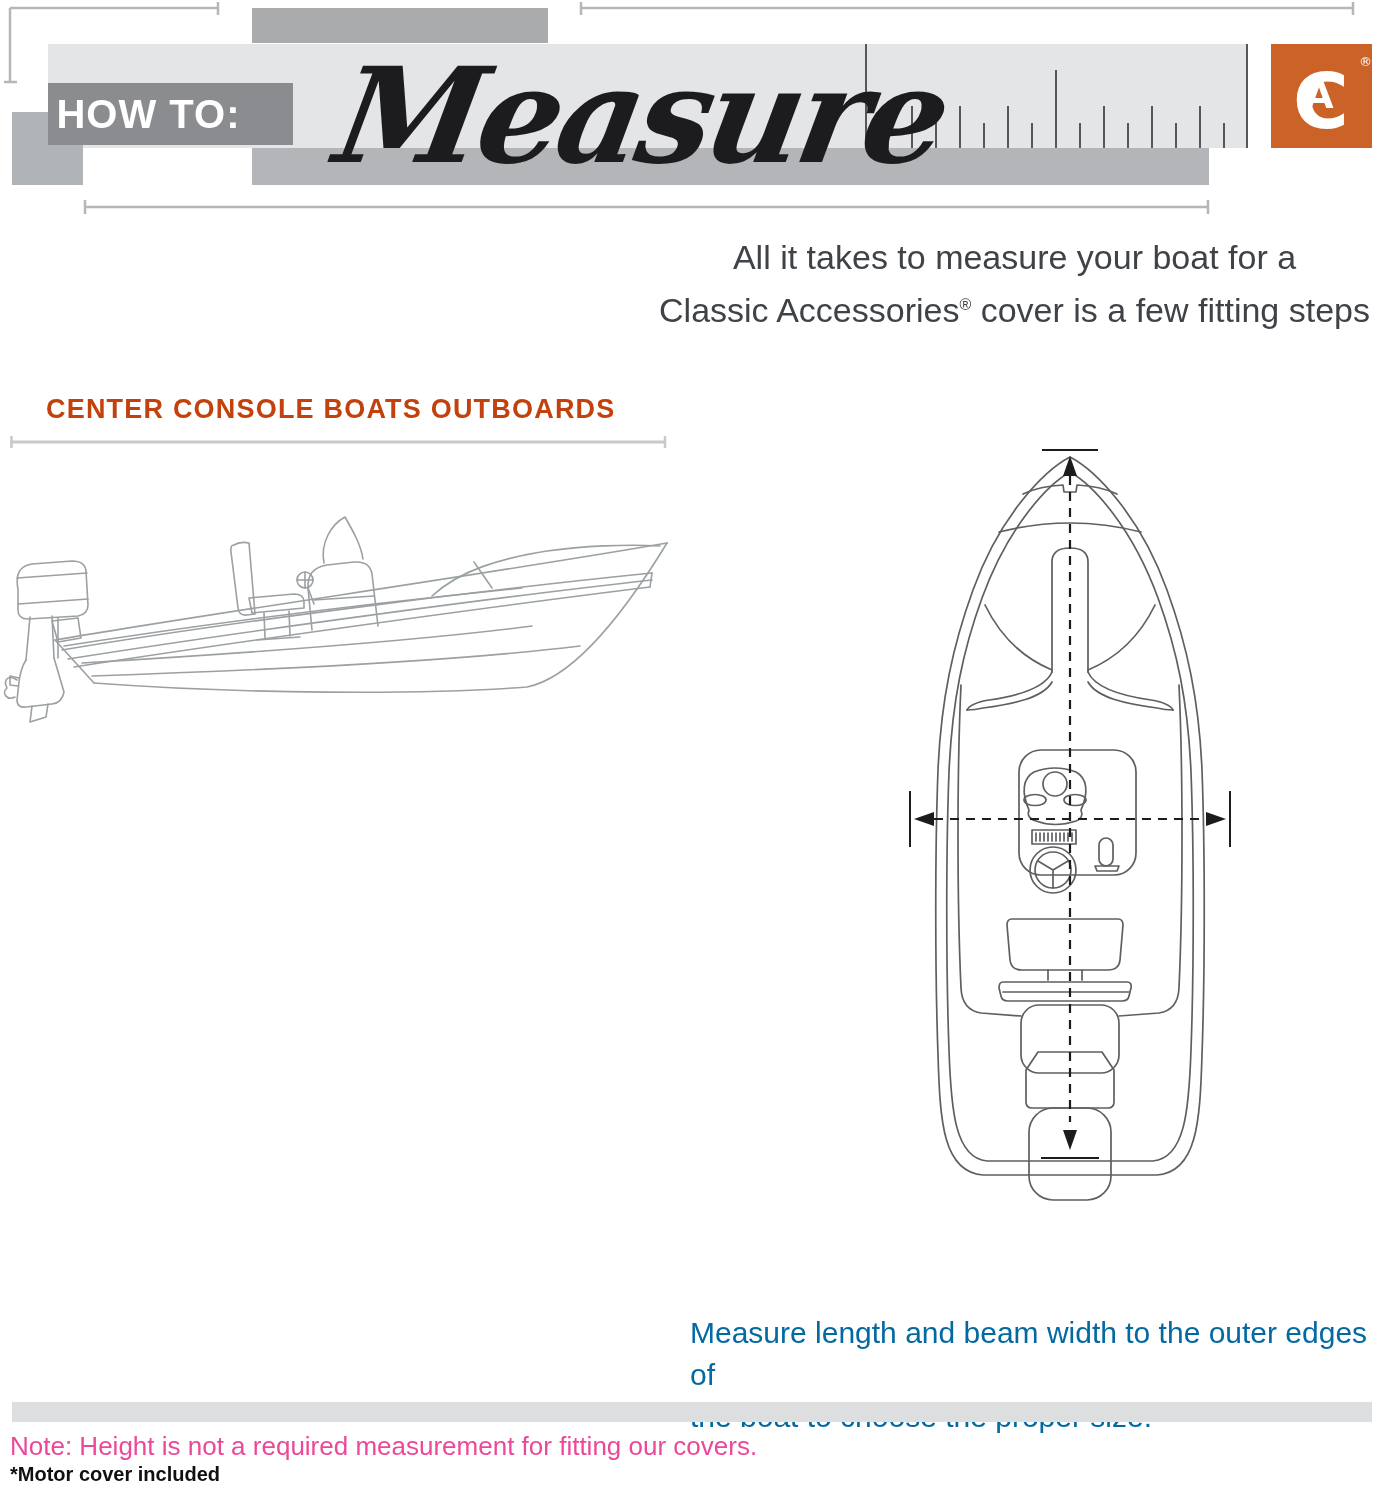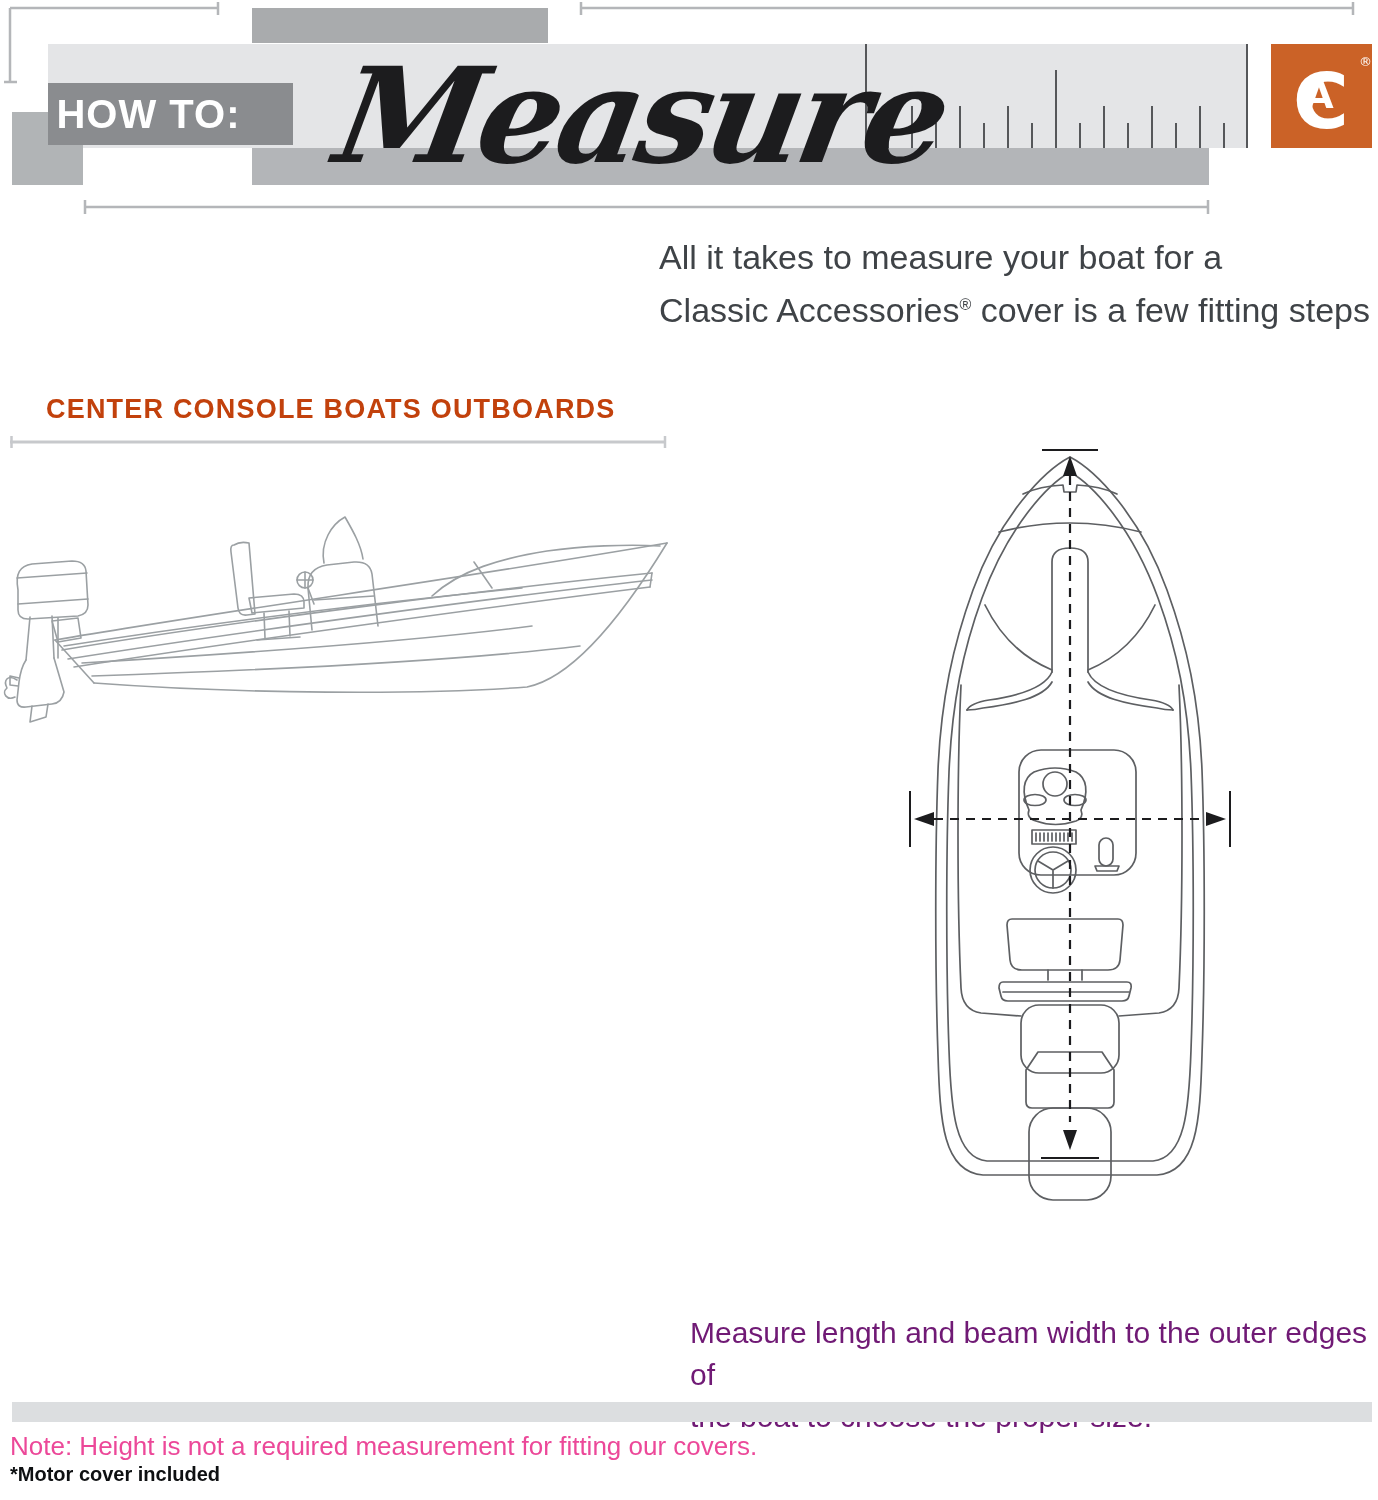--- a/index.html
+++ b/index.html
@@ -8,31 +8,31 @@
   .abs{position:absolute;}
   
   #header-art{left:0;top:0;}
   #howto-label{left:48px;top:83px;width:201px;height:62px;line-height:62px;text-align:center;
     color:#ffffff;font-size:40px;font-weight:bold;letter-spacing:1px;}
   #measure-script{left:340px;top:18px;width:520px;height:185px;line-height:195px;
     font-family:"DejaVu Serif",serif;font-style:italic;font-weight:bold;font-size:132px;
     letter-spacing:-5px;color:#1c1c1e;transform:skewX(-10deg);}
   #brand-logo{left:1271px;top:44px;}
   
-  #intro-text{right:8px;top:234px;text-align:left;font-size:34px;line-height:47px;
+  #intro-text{right:8px;top:234px;text-align:center;font-size:34px;line-height:47px;
     font-weight:300;color:#3f4347;}
   #intro-text sup{font-size:16px;}
   
   #section-title{left:46px;top:394px;font-size:27px;font-weight:bold;letter-spacing:1.2px;color:#c2410c;}
   #section-underline{left:8px;top:434px;}
   
   #side-view{left:2px;top:470px;}
   #top-view{left:895px;top:430px;}
   
-  #caption-text{left:690px;top:1312px;font-size:30px;line-height:42px;font-weight:300;color:#701a75;}
+  #caption-text{left:690px;top:1312px;font-size:30px;line-height:42px;font-weight:300;color:#0369a1;}
   
   #footer-bar{left:12px;top:1402px;width:1360px;height:20px;background:#dcdee0;}
   #footer-note{left:10px;top:1431px;font-size:26px;font-weight:300;color:#ec4899;}
   #footer-motor{left:10px;top:1463px;font-size:20px;font-weight:bold;color:#0e1012;}
   svg{display:block;}
 </style>
 </head>
 <body>
 
 <div id="page">

